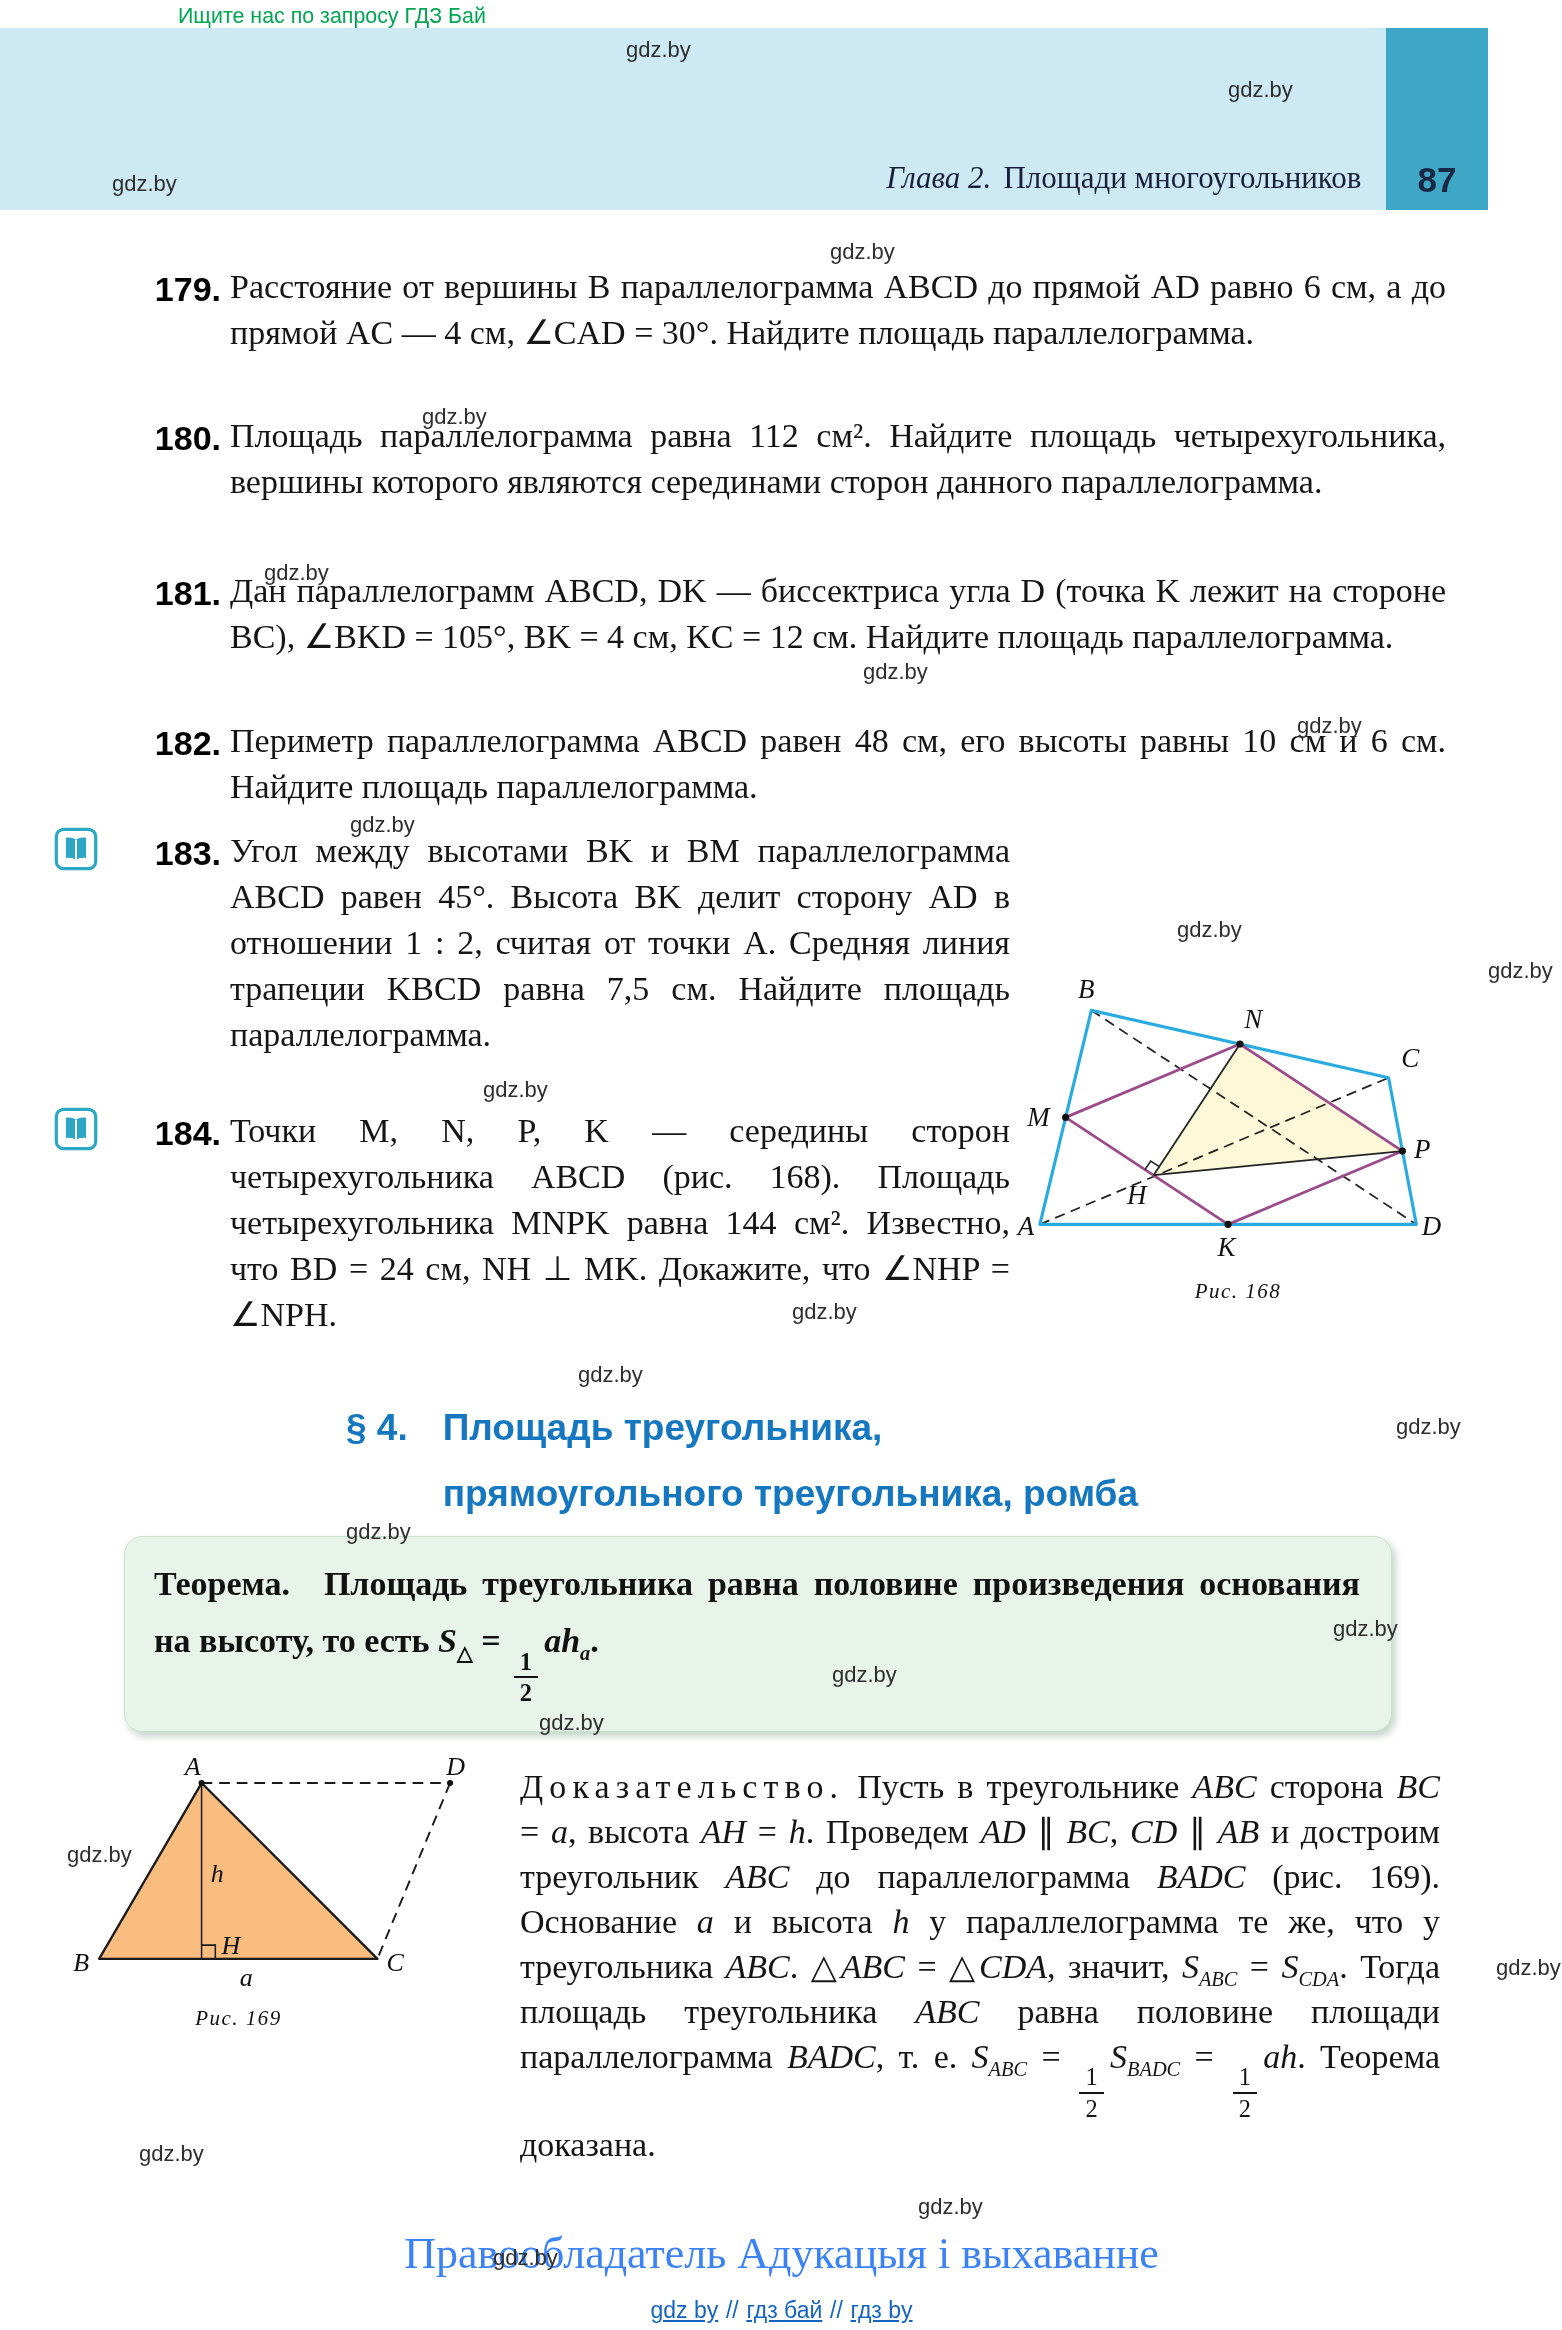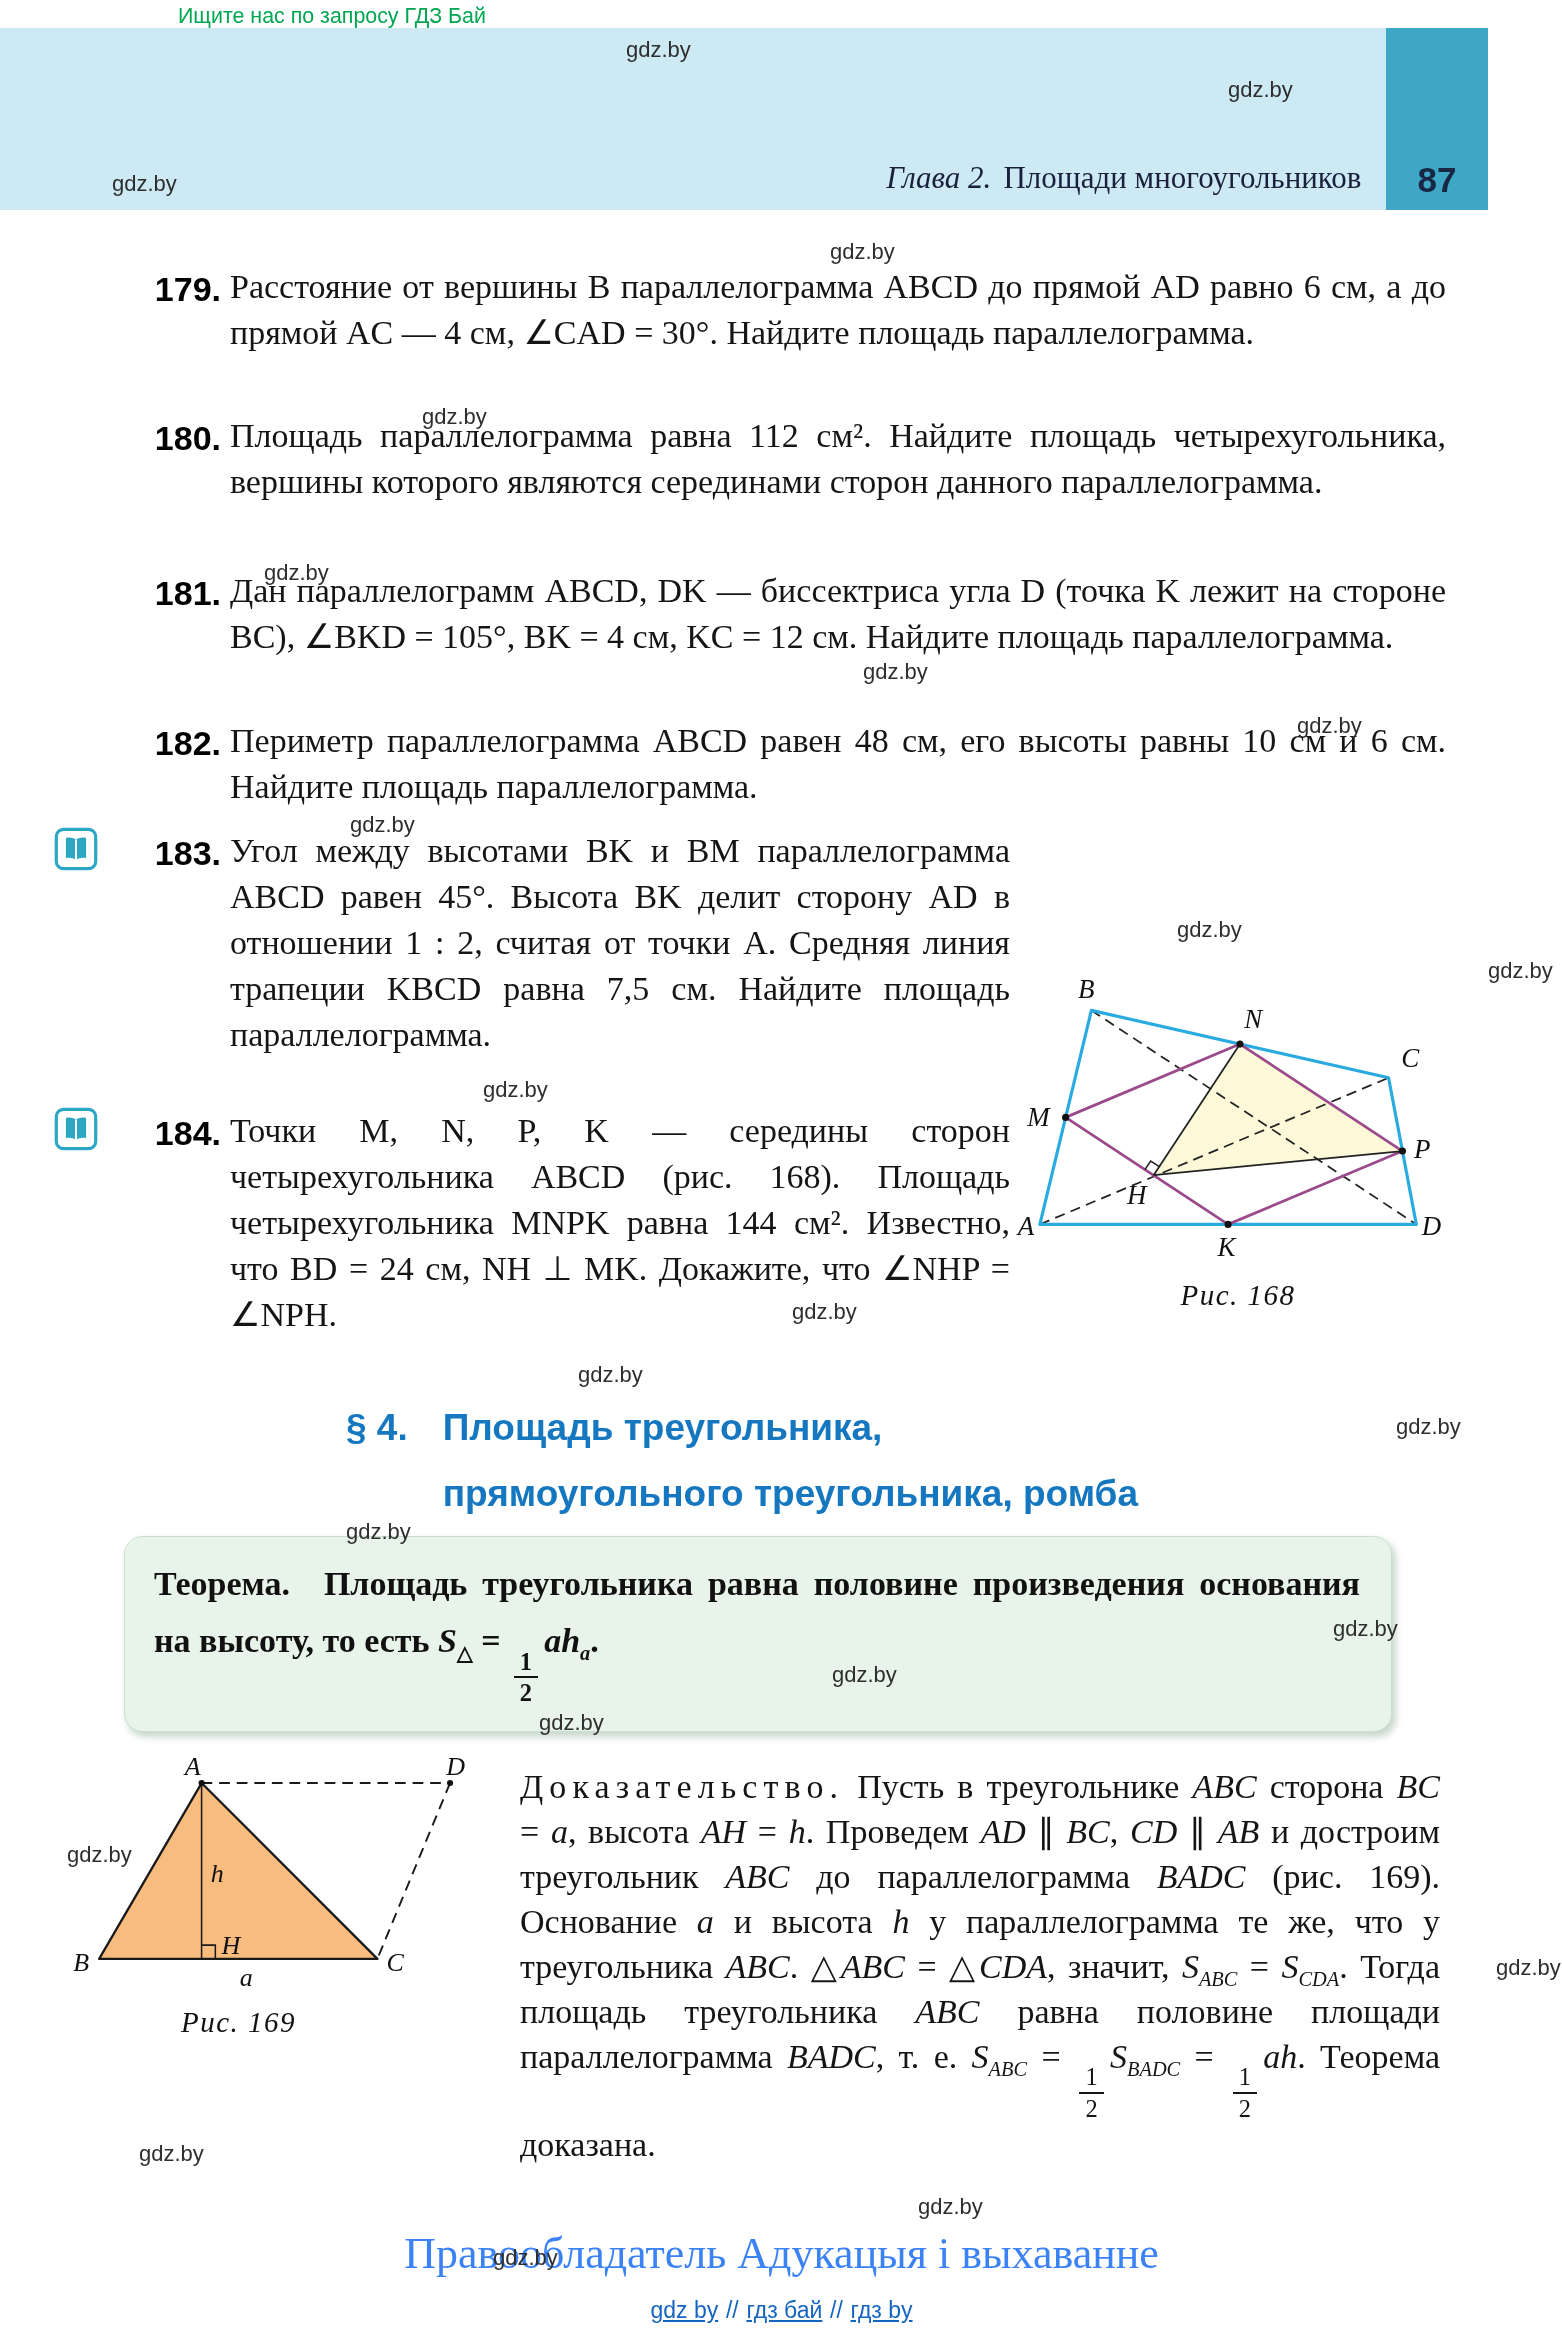--- a/index.html
+++ b/index.html
@@ -29,21 +29,21 @@
   .problem .pnum{
     position:absolute; left:0; top:1.5px; width:106px; text-align:right;
     font:700 34px/46px "Liberation Sans", sans-serif; color:#000;
   }
   .problem .ptext{ margin:0 0 0 115px; font-size:34px; line-height:46px; text-align:justify; }
   .problem.narrow .ptext{ width:780px; }
   .bookicon{ position:absolute; left:-61px; top:-1.5px; width:44px; height:44px; }
 
   
   .fig{ position:absolute; }
-  .figcap{ font-style:italic; font-size:29px; text-align:center; margin-top:10.7px; letter-spacing:1.5px; color:#111; }
+  .figcap{ font-style:italic; font-size:21px; text-align:center; margin-top:10.7px; letter-spacing:1.5px; color:#111; }
   .lbl{ font-family:"Liberation Serif", serif; font-style:italic; font-size:34px; fill:#111; }
 
   
   .section-head{
     position:absolute; left:346px; top:1395px; display:flex; gap:35px;
     font:700 37px/66px "Liberation Sans", sans-serif; color:#1577c0;
   }
 
   
   .theorem{

